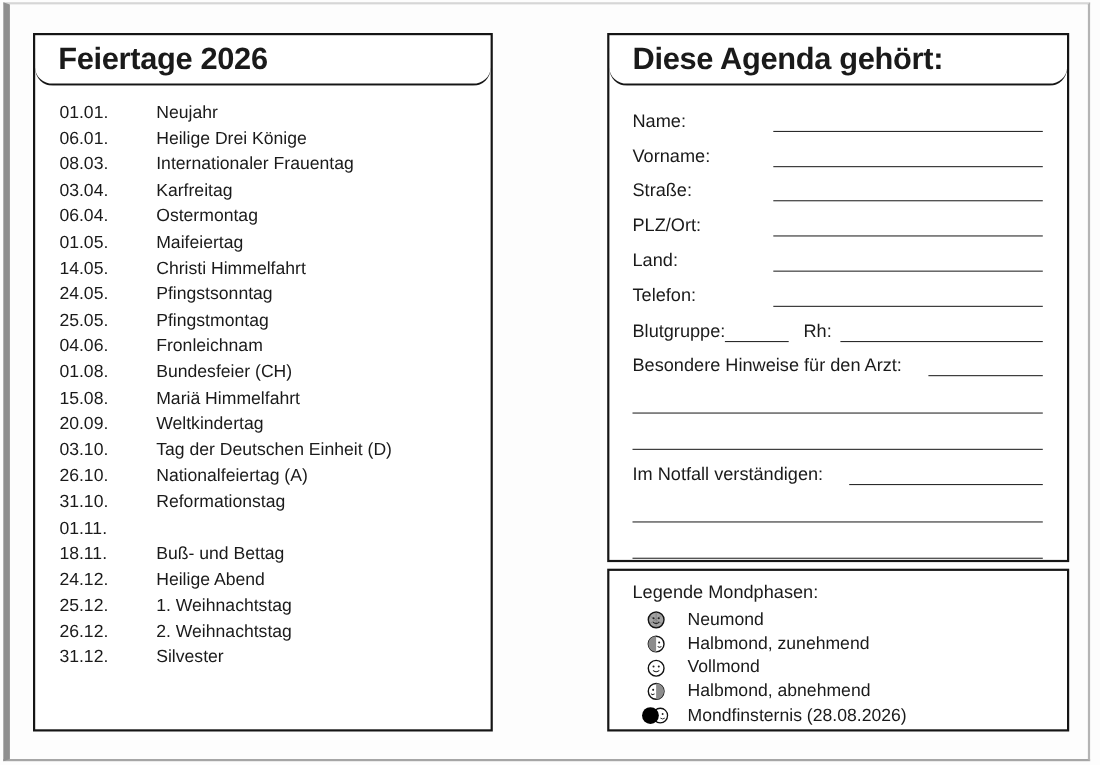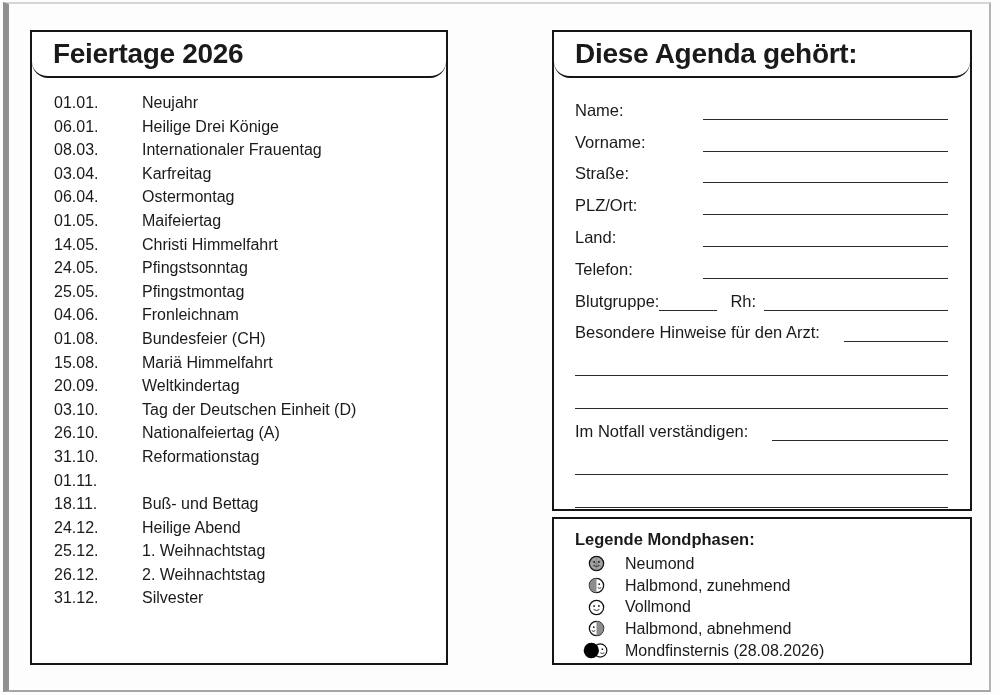--- a/index.html
+++ b/index.html
@@ -42,21 +42,21 @@
   .f-row.full-line { height:33.5px; }
   .f-row.label-line > .f-label { width:128px; flex:none; }
   .f-row.inline-line > .f-label { margin-right:24px;text-align:center; }
   .f-label { white-space:nowrap; }
   .f-label.second { margin-left:13px; margin-right:8px; }
   .f-line { flex:1; border-bottom:1.8px solid #2b2b2b; height:0; }
   .f-line.short { flex:none; width:58px; }
 
   
   .legend-inner { padding:11px 10px 0 21px; }
-  .legend-title { font-weight:bold; font-size:16.5px; margin-bottom:4px; }
+  .legend-title { font-weight:normal; font-size:16.5px; margin-bottom:4px; }
   .l-row  { display:flex; align-items:center; height:21.7px; font-size:16px; }
   .l-icon { width:30px; flex:none; margin-left:6px; display:flex; justify-content:center; align-items:center; }
   .l-icon svg { display:block; }
   .l-label { margin-left:14px; }
 </style>
 </head>
 <body>
 
 <div class="scan-edge"></div>
 

